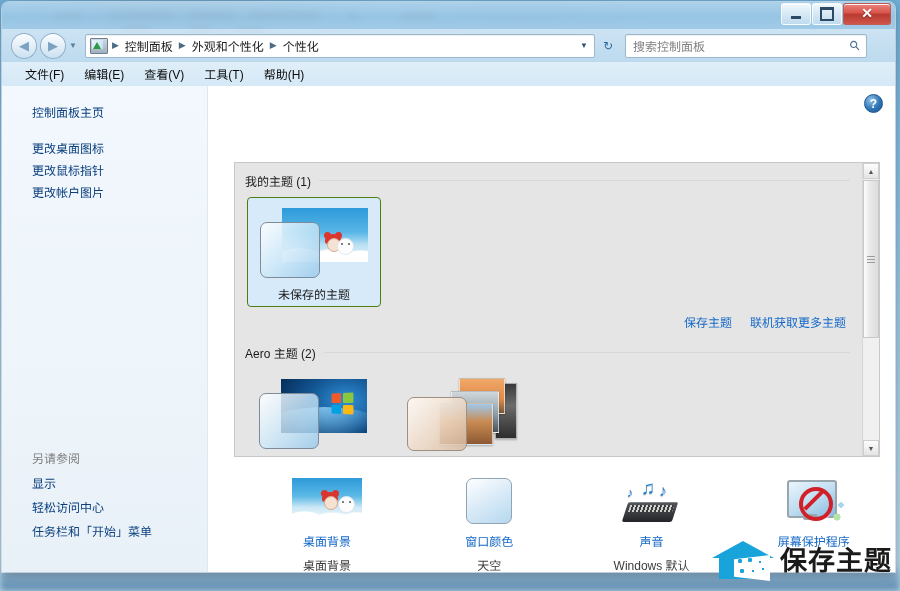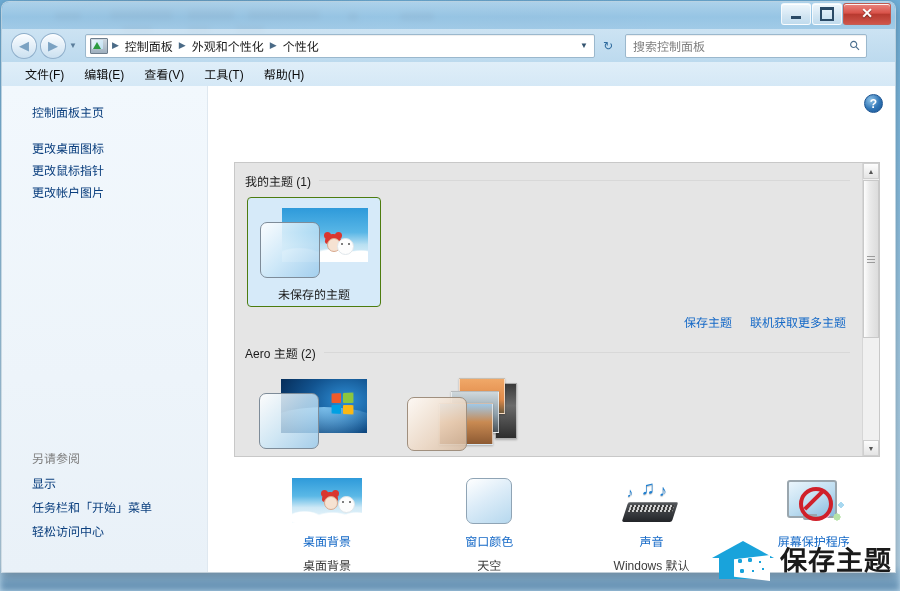--- a/index.html
+++ b/index.html
@@ -563,22 +563,22 @@
           <a class="side-link">控制面板主页</a>
           <div class="side-gap"></div>
           <a class="side-link">更改桌面图标</a>
           <a class="side-link">更改鼠标指针</a>
           <a class="side-link">更改帐户图片</a>
         </div>
 
         <div class="seealso">
           <div class="seealso-title">另请参阅</div>
           <a class="side-link">显示</a>
+          <a class="side-link">轻松访问中心</a>
           <a class="side-link">任务栏和「开始」菜单</a>
-          <a class="side-link">轻松访问中心</a>
         </div>
       </div>
 
       <div class="content">
 
         <div class="help-icon">?</div>
 
 
         <div class="themepanel">
 

